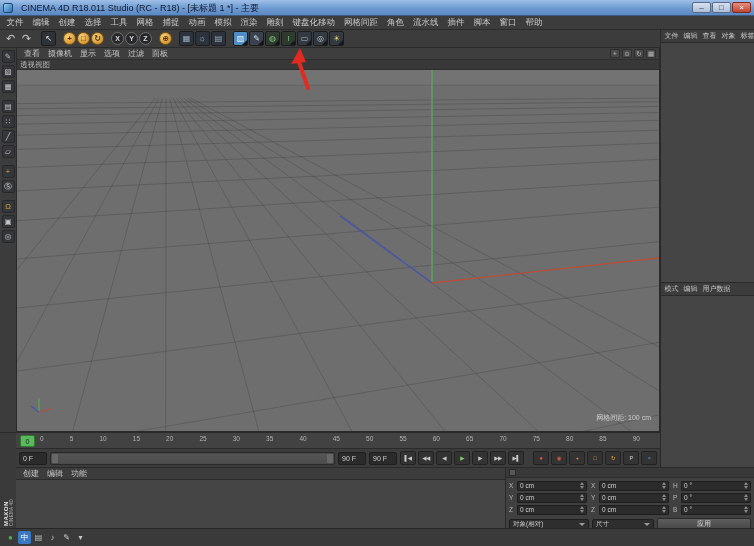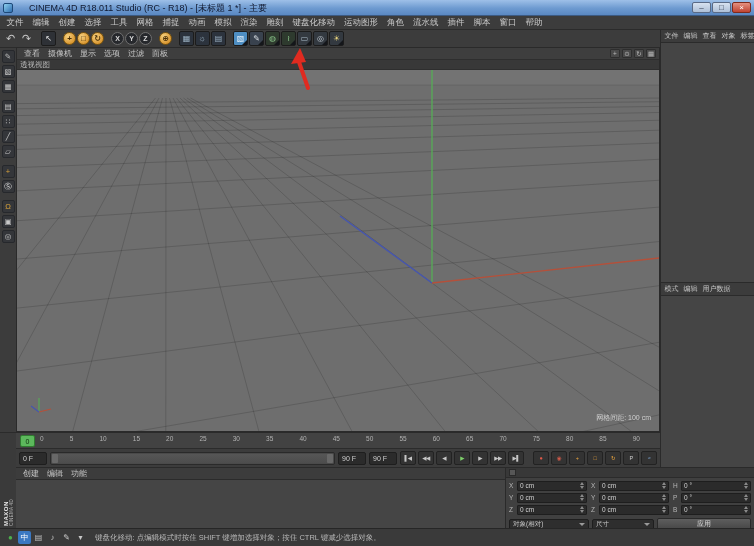--- a/index.html
+++ b/index.html
@@ -1,21 +1,21 @@
 <!DOCTYPE html>
 <html><head>
 <meta charset="utf-8">
 <style>
   *{margin:0;padding:0;box-sizing:border-box;}
   html,body{width:754px;height:546px;}
   body{font-family:"Liberation Sans","DejaVu Sans",sans-serif;background:#3d3d3d;overflow:hidden;position:relative;}
   #app{position:absolute;inset:0;}
 
   
-  .titlebar{position:absolute;left:0;top:0;width:754px;height:16px;background:linear-gradient(180deg,#9ec0e8 0%,#6d9ad0 55%,#5a88c2 100%);display:flex;align-items:center;padding:0 3px;gap:16px;border-bottom:1px solid #3c5a82;z-index:5;}
+  .titlebar{position:absolute;left:0;top:0;width:754px;height:16px;background:linear-gradient(180deg,#9ec0e8 0%,#6d9ad0 55%,#5a88c2 100%);display:flex;align-items:center;padding:0 3px;gap:8px;border-bottom:1px solid #3c5a82;z-index:5;}
   .app-icon{width:10px;height:10px;background:linear-gradient(135deg,#8ed0f0,#2f6db0);border:1px solid #1d4878;border-radius:2px;flex:none;}
   .titlebar .title{font-size:9px;color:#10182e;line-height:16px;white-space:nowrap;overflow:hidden;}
   .win-buttons{margin-left:auto;display:flex;gap:1px;flex:none;}
   .win-btn{width:19px;height:11px;border:1px solid #5a6a85;border-radius:2px;background:linear-gradient(#d7e2f0,#aebfd6);font-size:8px;line-height:9px;text-align:center;color:#2a3448;}
   .win-btn.close{background:linear-gradient(#e49181,#bf4432);color:#fff;border-color:#7e2a1c;}
 
   
   .menubar{position:absolute;left:0;top:16px;width:754px;height:14px;background:#3c3c3c;border-bottom:1px solid #2b2b2b;display:flex;align-items:center;padding-left:2px;}
   .menu-item{font-size:8.5px;color:#c9c9c9;padding:0 4.5px;line-height:13px;white-space:nowrap;}
 
@@ -133,21 +133,21 @@
       <div class="menu-item">创建</div>
       <div class="menu-item">选择</div>
       <div class="menu-item">工具</div>
       <div class="menu-item">网格</div>
       <div class="menu-item">捕捉</div>
       <div class="menu-item">动画</div>
       <div class="menu-item">模拟</div>
       <div class="menu-item">渲染</div>
       <div class="menu-item">雕刻</div>
       <div class="menu-item">键盘化移动</div>
-      <div class="menu-item">运动图形</div>
+      <div class="menu-item">网格间距</div>
       <div class="menu-item">角色</div>
       <div class="menu-item">流水线</div>
       <div class="menu-item">插件</div>
       <div class="menu-item">脚本</div>
       <div class="menu-item">窗口</div>
       <div class="menu-item">帮助</div>
     </div>
 
   <div class="toolbar">
       <div class="tb-icon shape-flat">
@@ -530,21 +530,20 @@
         <div class="lang-chip">
         <span style="color: rgb(200, 200, 200);">♪</span>
       </div>
         <div class="lang-chip">
         <span style="color: rgb(200, 200, 200);">✎</span>
       </div>
         <div class="lang-chip">
         <span style="color: rgb(200, 200, 200);">▾</span>
       </div>
       </div>
-    <div class="status-text">键盘化移动: 点编辑模式时按住 SHIFT 键增加选择对象；按住 CTRL 键减少选择对象。</div>
   </div>
 
   <svg class="annotation-svg" width="754" height="546" viewBox="0 0 754 546">
     <polygon points="300,48 291,64 306,62" fill="#e02b20"></polygon>
     <path d="M299 62 L308 88" stroke-width="4" fill="none" stroke-linecap="round" stroke="#e02b20"></path>
   </svg>
 
 </div>
 
 </body></html>

